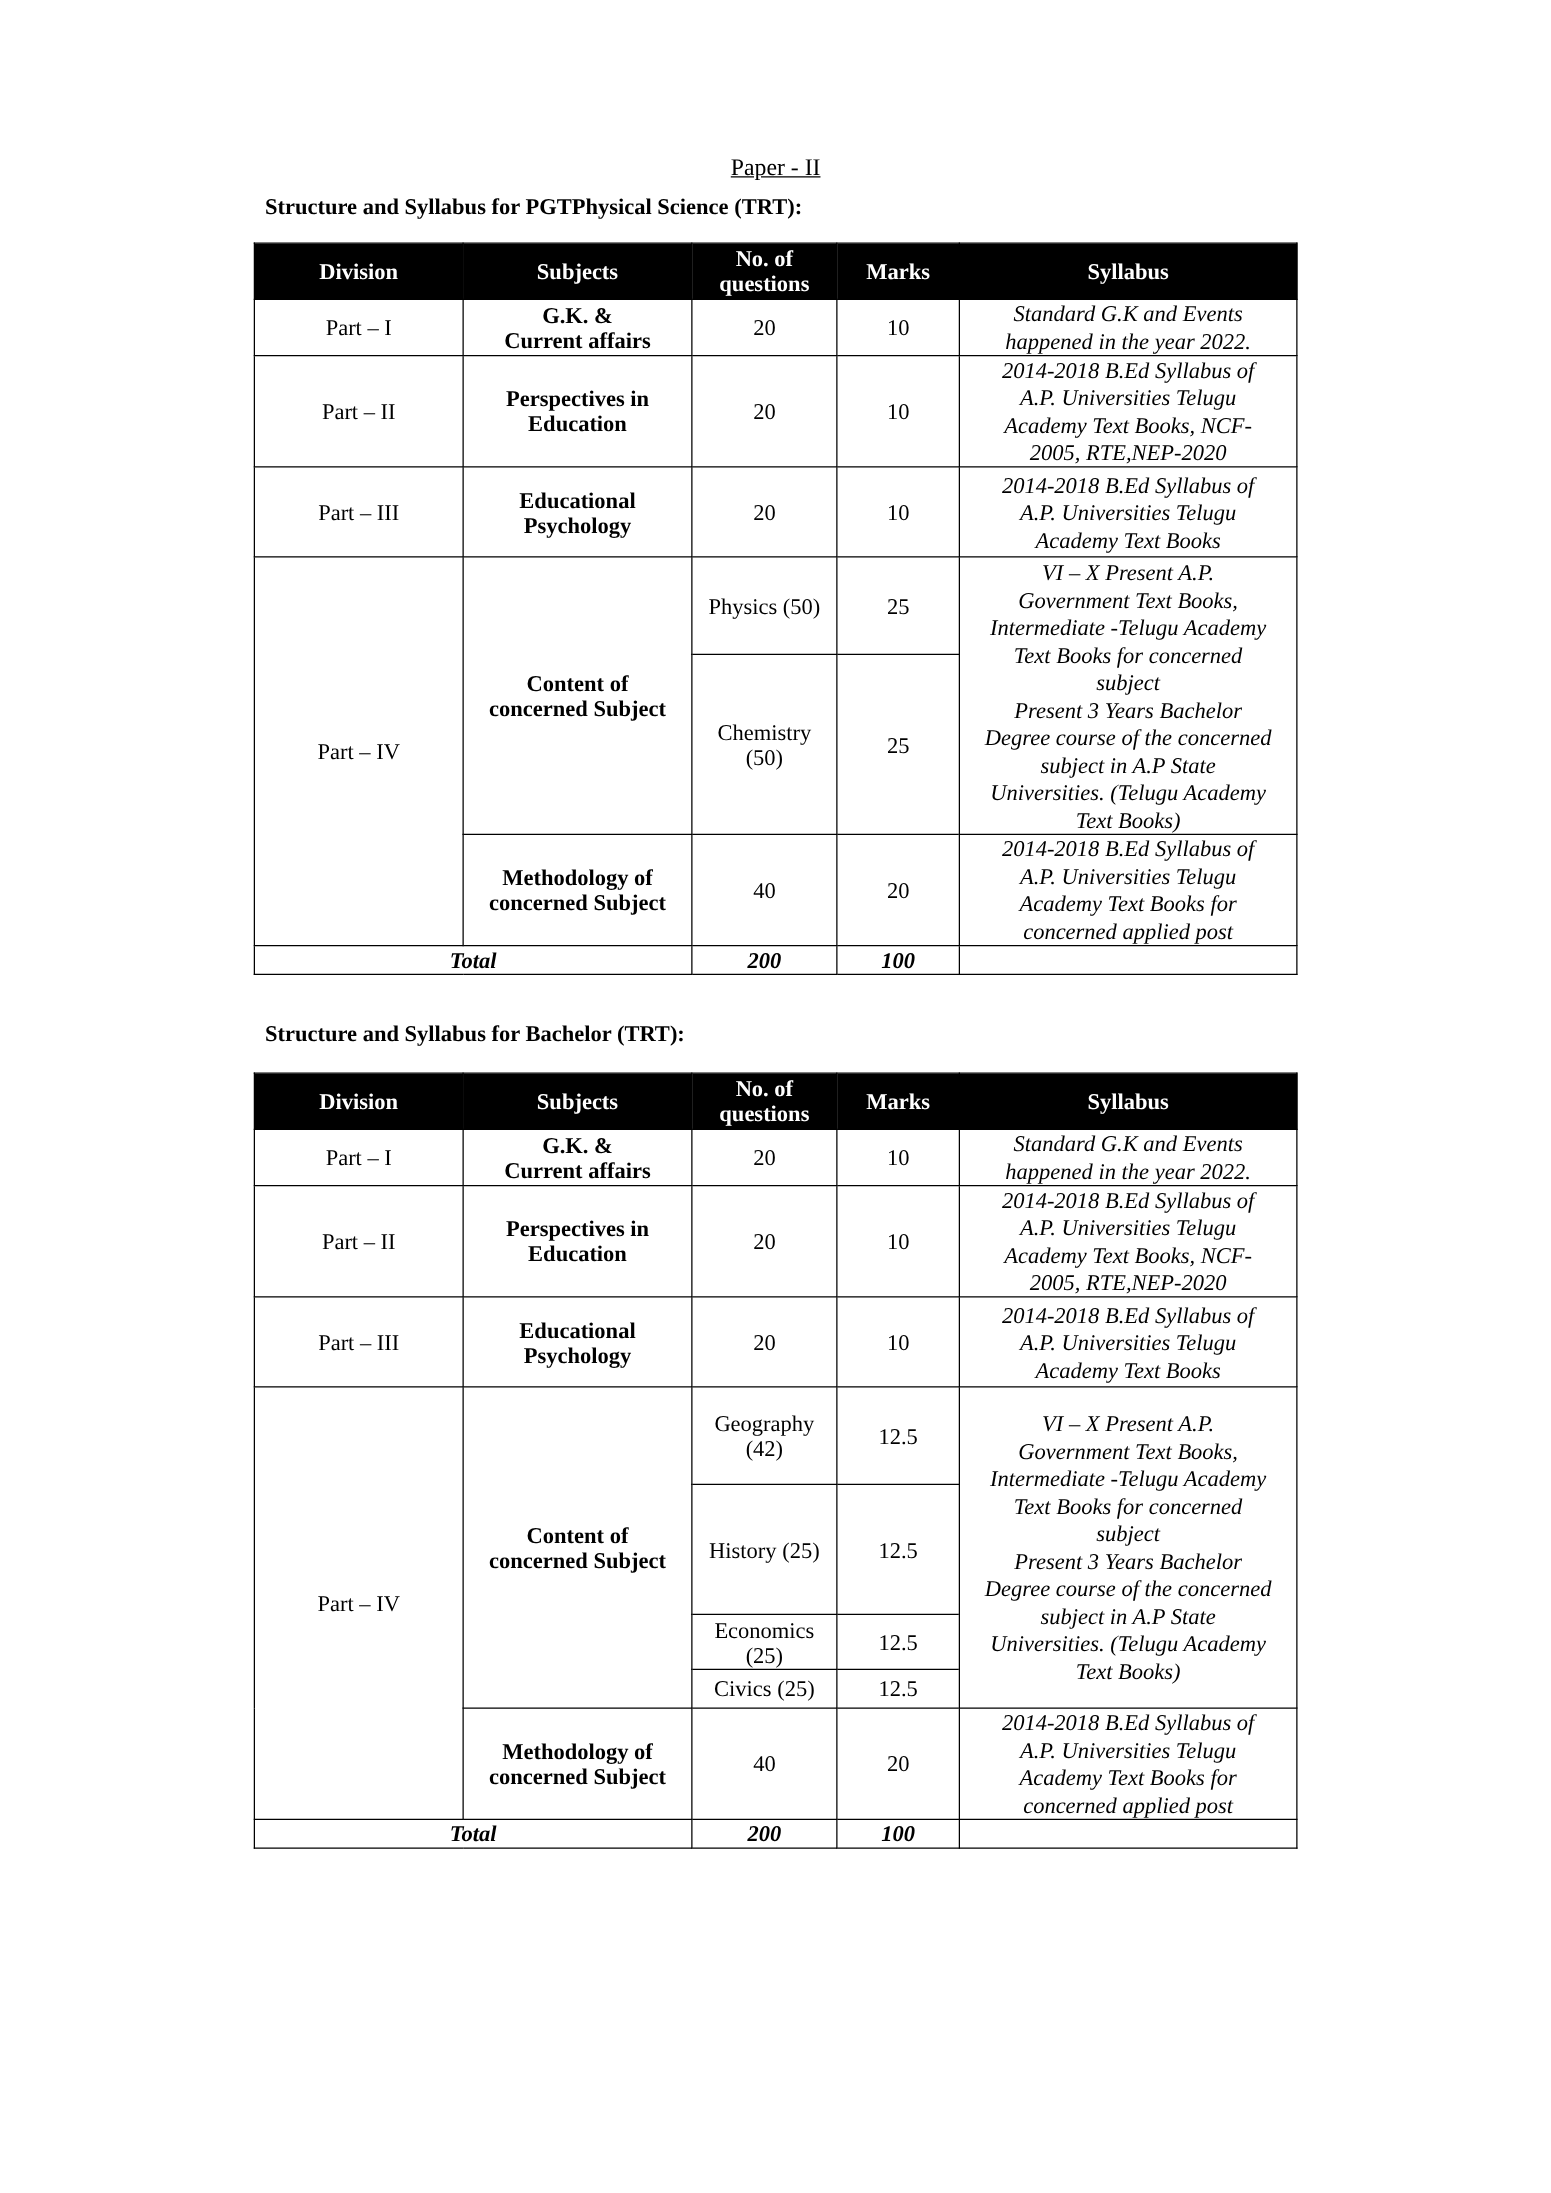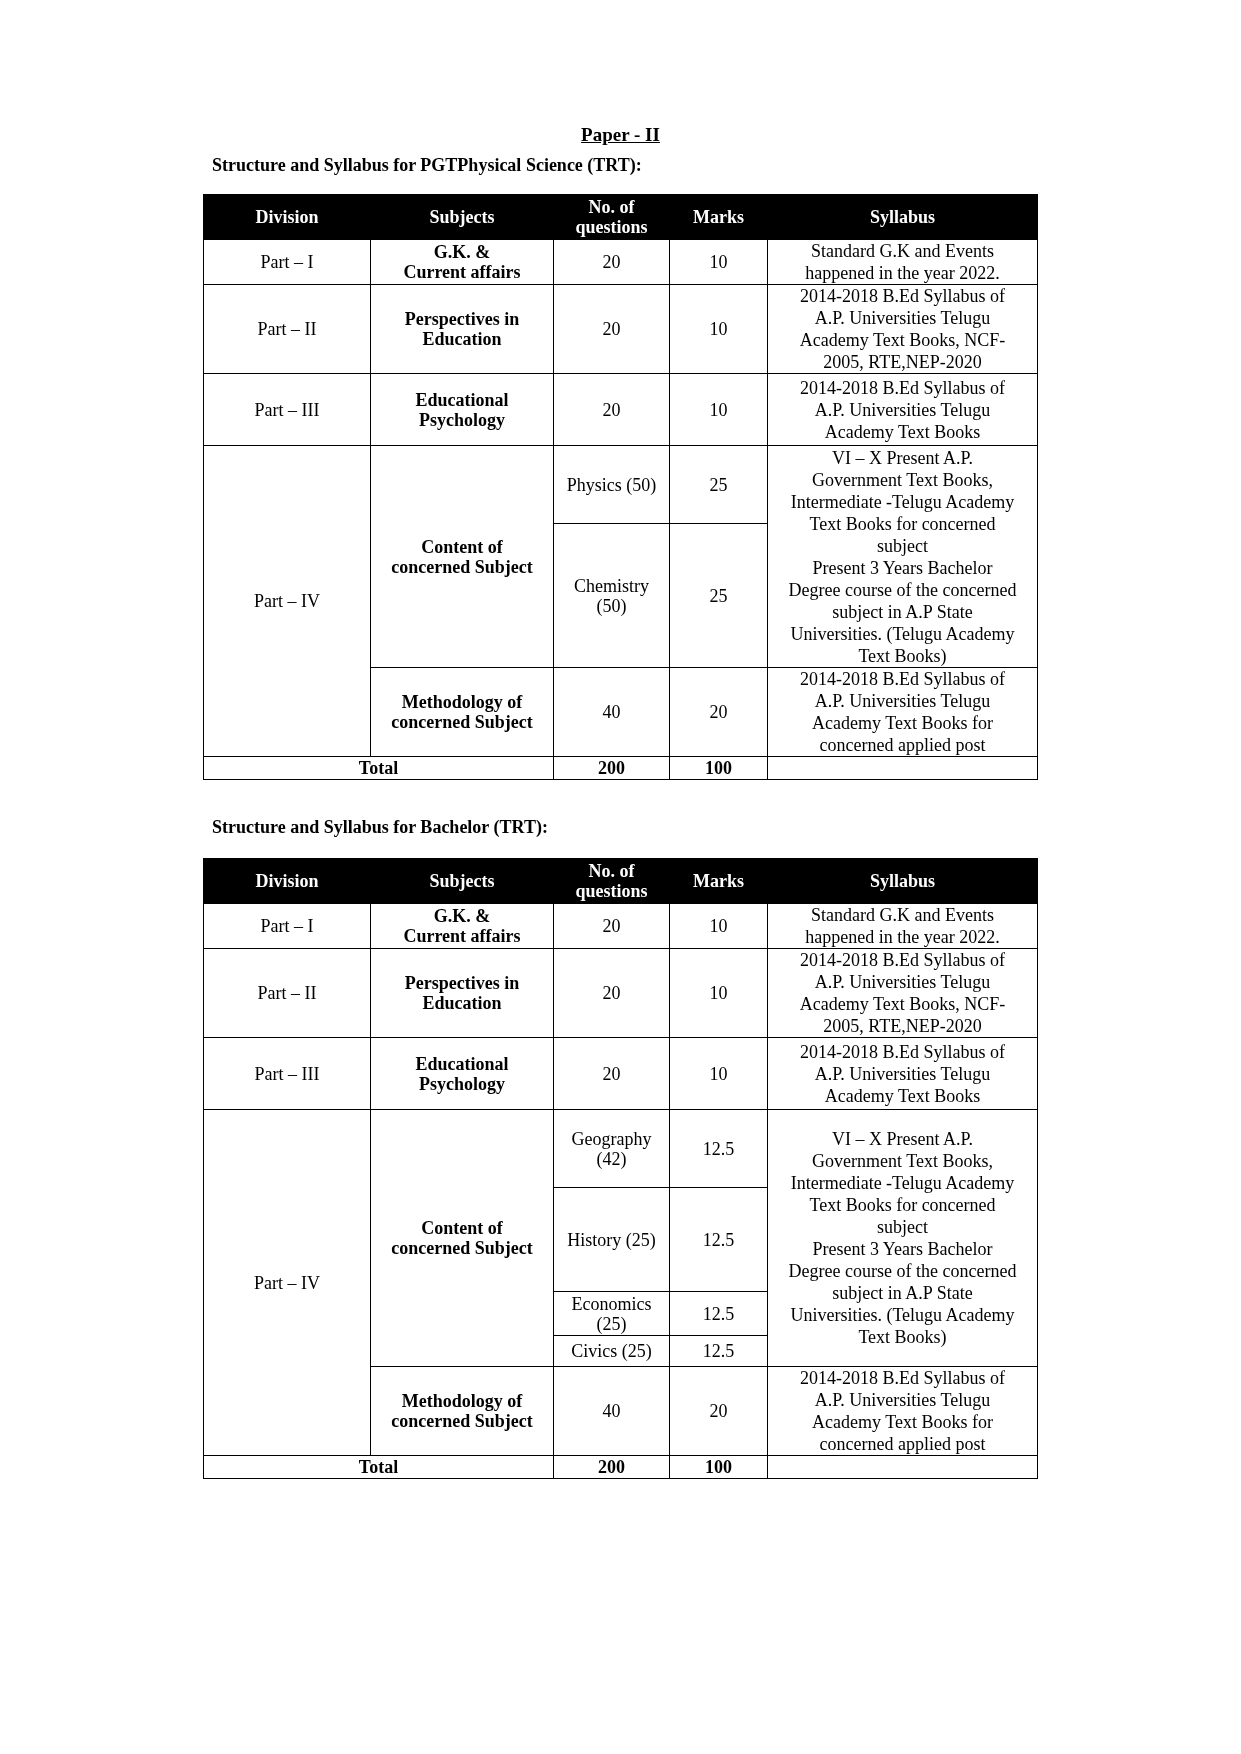--- a/index.html
+++ b/index.html
@@ -1,35 +1,35 @@
 <!DOCTYPE html>
 <html><head>
 <meta charset="utf-8">
 <style>
   html, body { margin: 0; padding: 0; background: #ffffff; }
   body { width: 1241px; height: 1754px; position: relative; overflow: hidden;
          font-family: "Liberation Serif", "DejaVu Serif", serif; color: #000; }
   .title { position: absolute; left: 0; width: 1241px; top: 123px; text-align: center;
-           font-weight: bold; font-size: 19px; text-decoration: underline; line-height: 24px; }
+           font-weight: normal; font-size: 19px; text-decoration: underline; line-height: 24px; }
   .heading { position: absolute; left: 212px; font-weight: bold; font-size: 18px; line-height: 22px; }
   table.syl { position: absolute; left: 203px; width: 834px; border-collapse: collapse;
               table-layout: fixed; font-size: 18px; line-height: 20px; }
   table.syl col.c1 { width: 167px; }
   table.syl col.c2 { width: 183px; }
   table.syl col.c3 { width: 116px; }
   table.syl col.c4 { width: 98px; }
   table.syl col.c5 { width: 270px; }
   table.syl th { background: #000; color: #fff; font-weight: bold; text-align: center;
                  vertical-align: middle; border: 1px solid #000; padding: 0 20px; font-size: 18px; line-height: 20px; }
   table.syl td { border: 1.5px solid #000; text-align: center; vertical-align: middle; padding: 0 4px; }
   td.subj { font-weight: bold; }
-  td.syllabus { text-align: left; vertical-align: top; padding: 0 6px 0 8px; line-height: 22px; }
+  td.syllabus { text-align: left; vertical-align: top; padding: 0 6px 0 8px; line-height: 22px; font-style: italic; }
   td.syllabus.mid { vertical-align: middle; }
   td.left { text-align: left; padding-left: 8px; }
-  .tot { font-weight: bold; }
+  .tot { font-weight: bold; font-style: italic; }
   .multi { white-space: pre-line; }
 </style>
 </head>
 <body>
 
 <div class="title">Paper - II</div>
 
 <div class="heading" style="top:154px;">Structure and Syllabus for PGTPhysical Science (TRT):</div>
 
 <table class="syl" style="top:194px;">

